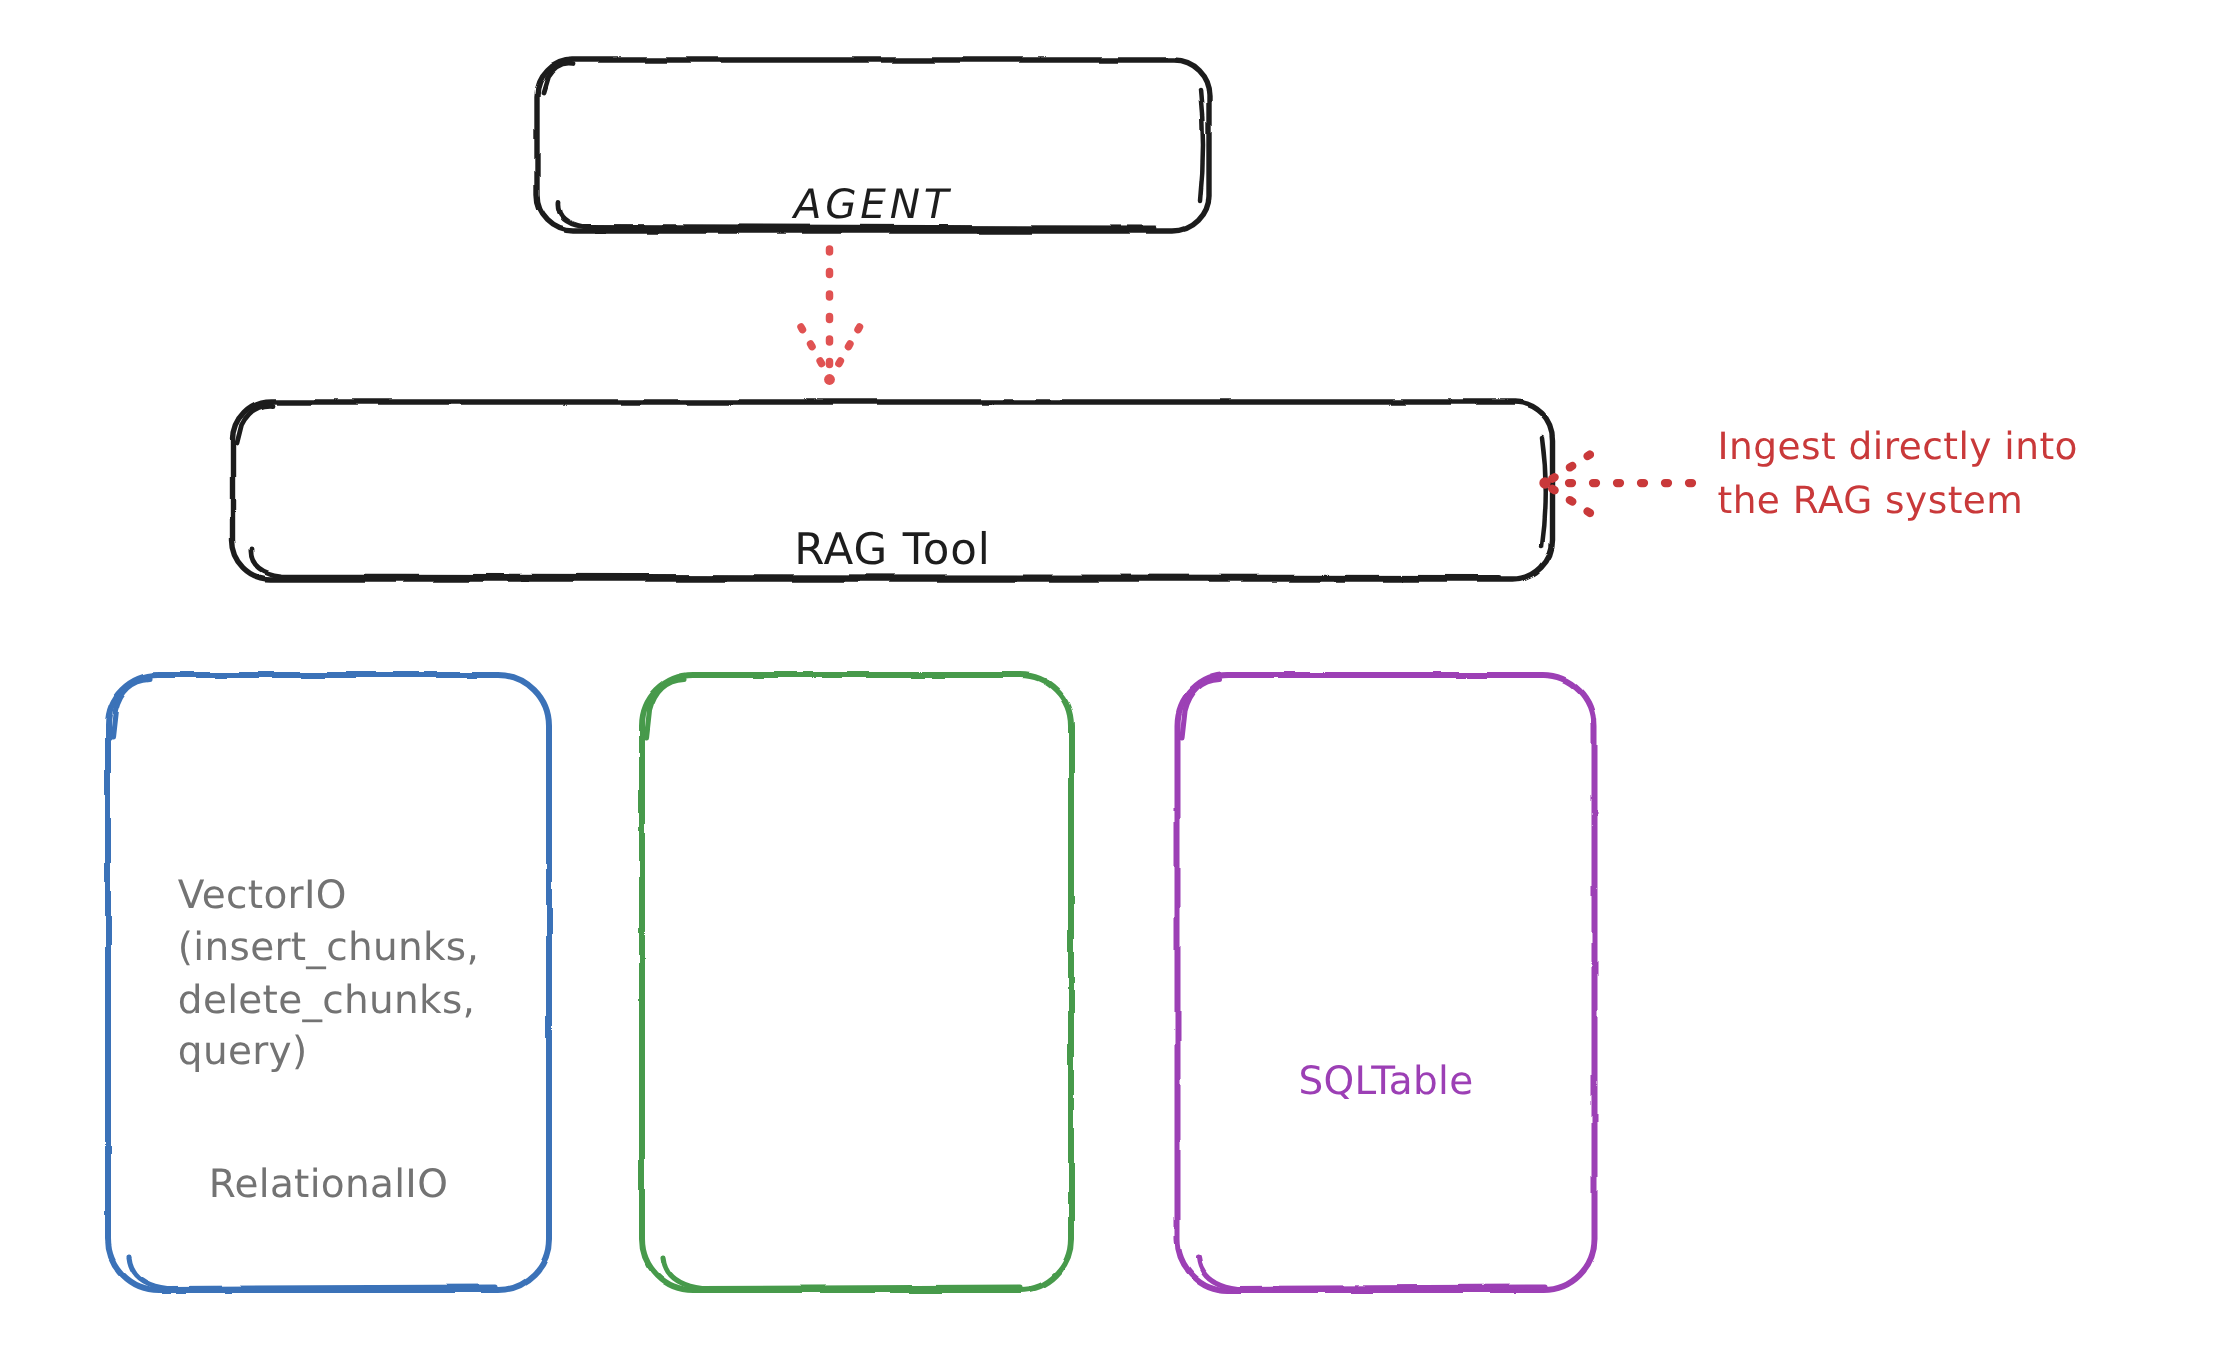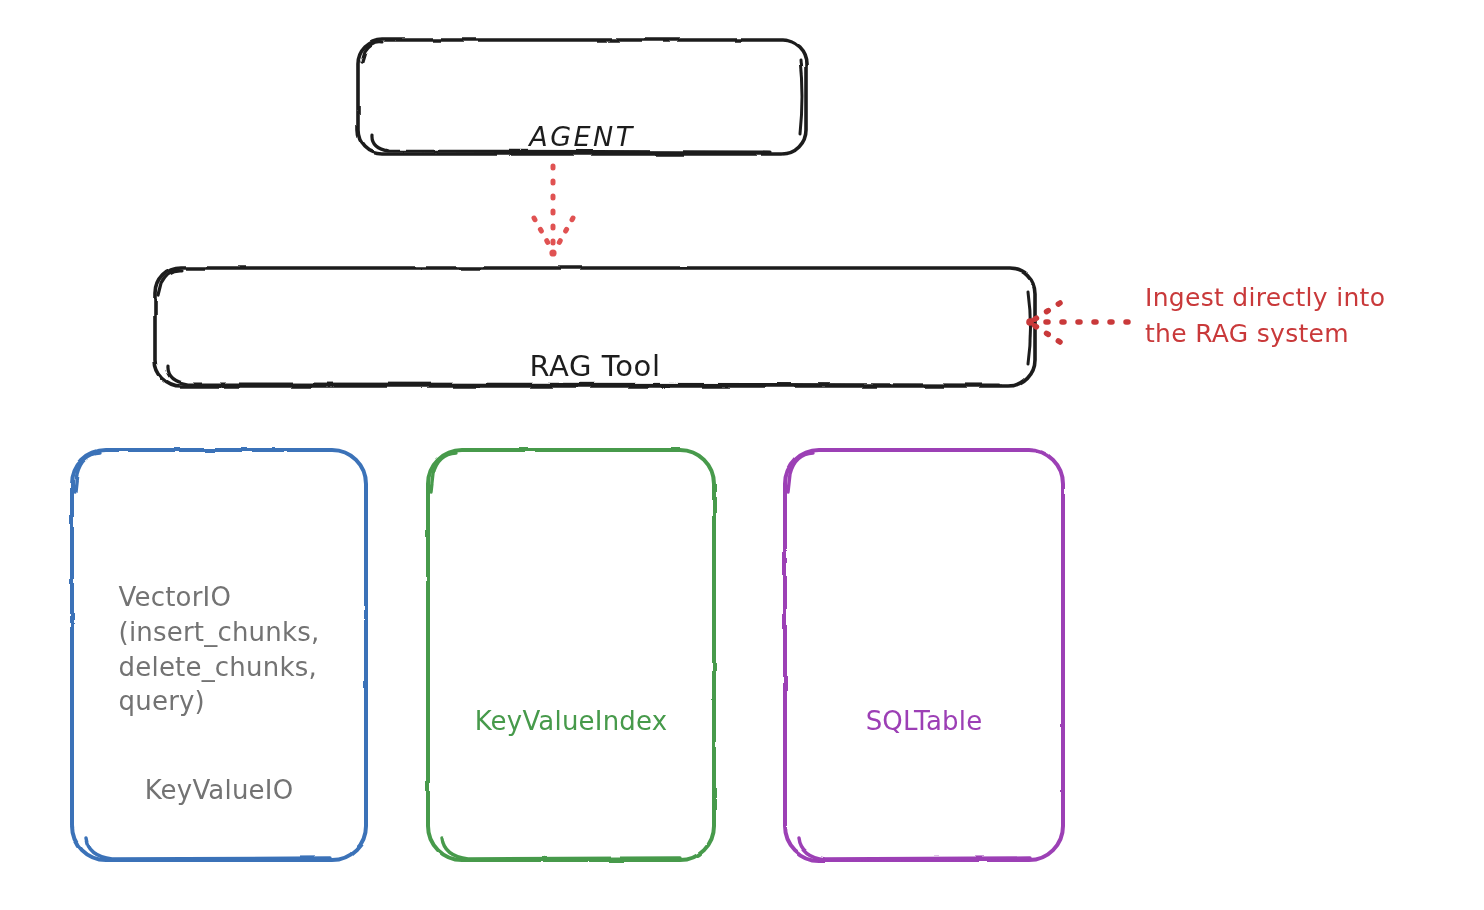--- a/index.html
+++ b/index.html
@@ -169,26 +169,25 @@
   <div class="node-label" id="agent-box-label">AGENT</div>
 
   <div class="node-label" id="rag-box-label">RAG Tool</div>
 
   <div class="node-label store-label" id="vector-box-label">
     <span class="store-api">VectorIO
 (insert_chunks,
 delete_chunks,
 query)</span>
     <span class="store-gap"></span>
-    <span class="store-index">KeyValueIO</span>
+    <span class="store-index">RelationalIO</span>
   </div>
 
   <div class="node-label store-label" id="keyvalue-box-label">
     <span class="store-gap"></span>
-    <span class="store-index">KeyValueIndex</span>
   </div>
 
   <div class="node-label store-label" id="relational-box-label">
     <span class="store-gap"></span>
     <span class="store-index">SQLTable</span>
   </div>
 
   <div id="ingest-note">Ingest directly into
 the RAG system</div>
 

